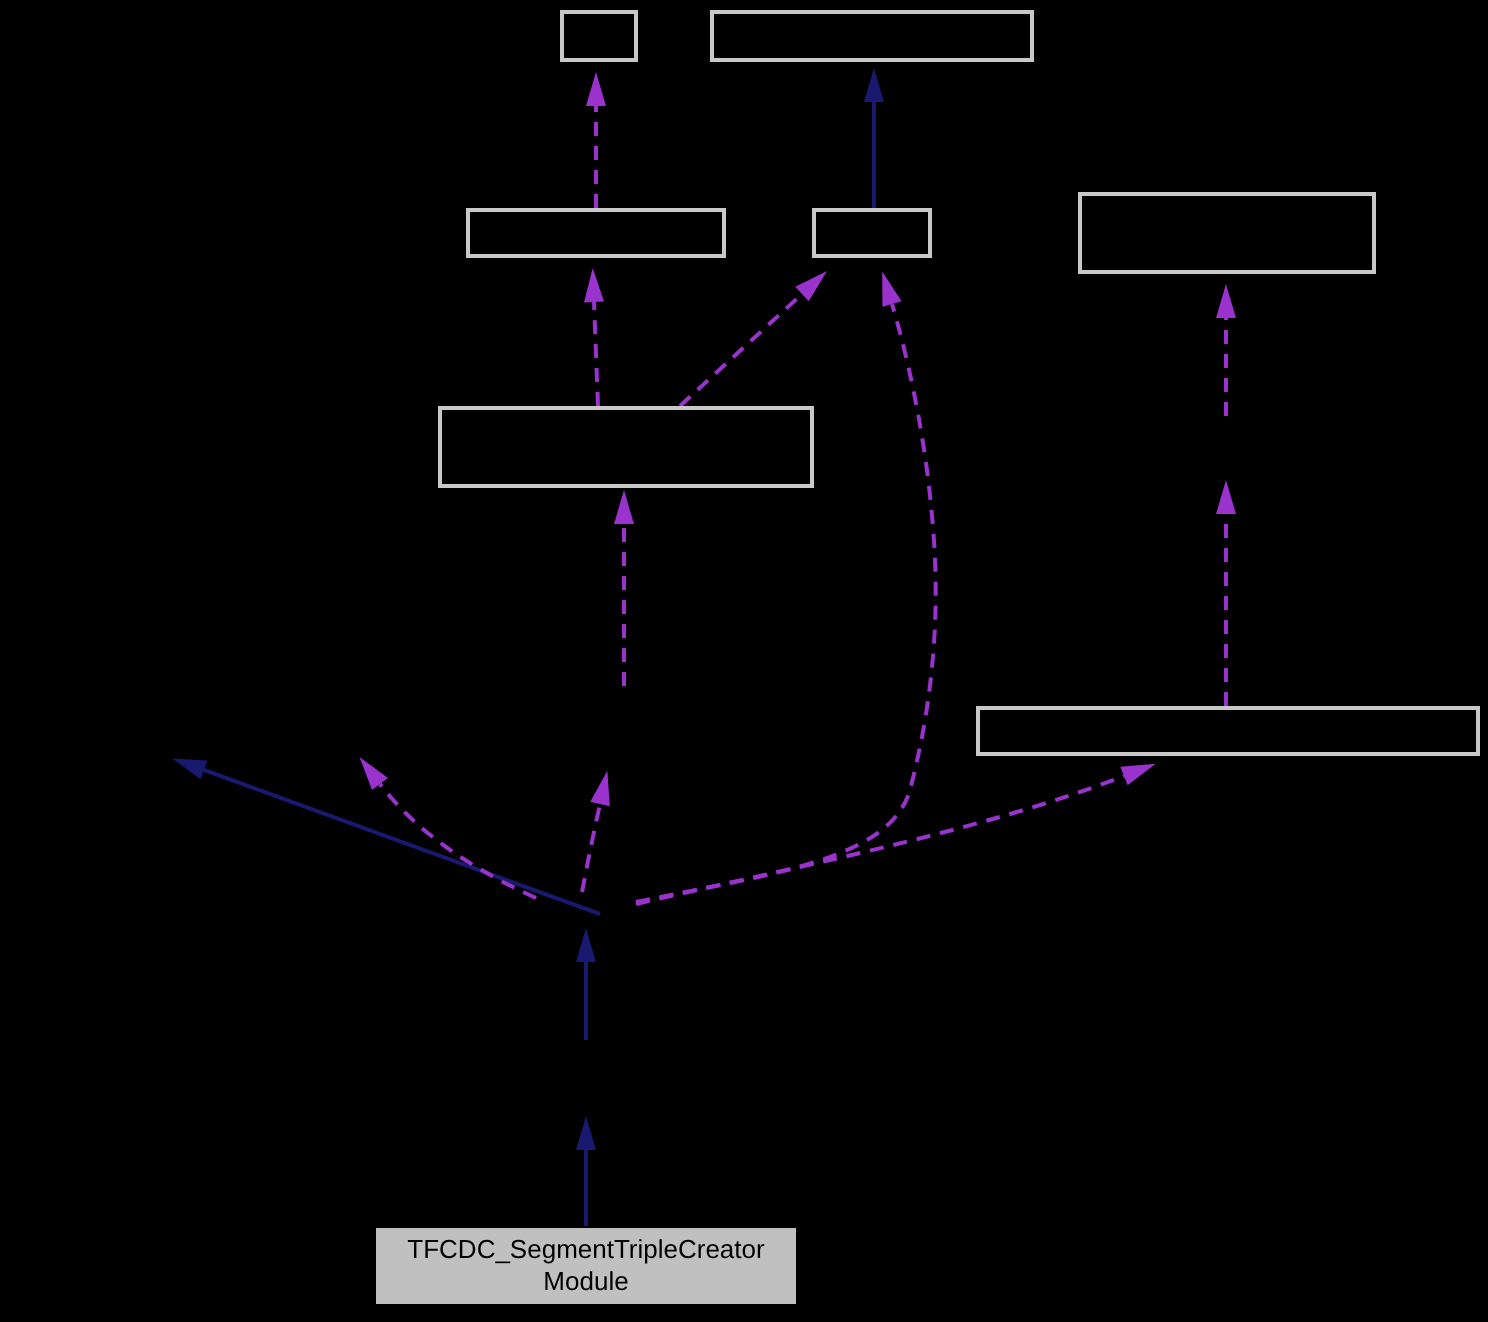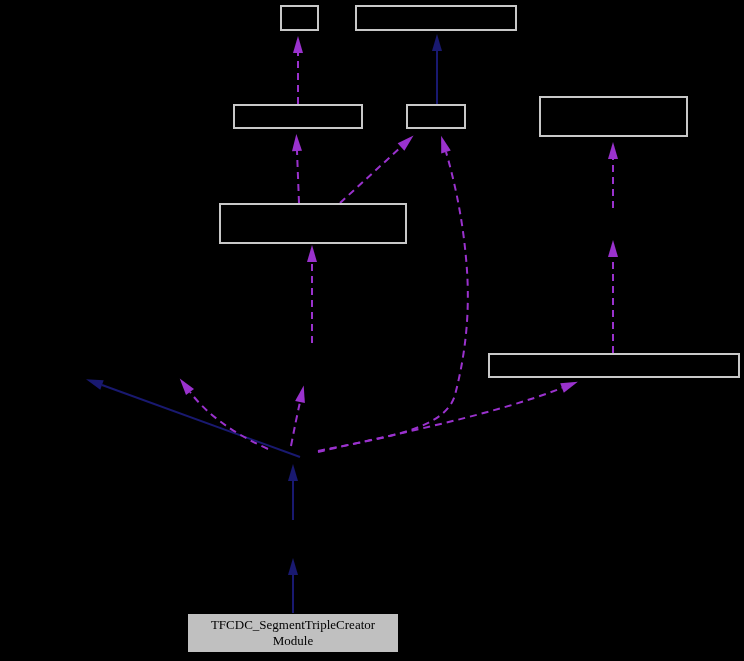--- a/index.html
+++ b/index.html
@@ -11,21 +11,21 @@
     --main-node-border: #000000;
     --main-node-text: #000000;
     --background-color: #000000;
   }
   html,body { margin:0; padding:0; background:#111; }
   .canvas {
     position: relative;
     width: 744px; height: 661px;
     background: var(--background-color);
     overflow: hidden;
-    font-family: Liberation Serif, serif;
+    font-family: Liberation Sans, sans-serif;
   }
   .edges { position:absolute; left:0; top:0; width:744px; height:661px; }
   .edge { fill:none; stroke-width:2; }
   .edge.solid { stroke: var(--inheritance-edge); }
   .edge.dashed { stroke: var(--usage-edge); stroke-dasharray: 7 5; }
   .fill-inherit { fill: var(--inheritance-edge); }
   .fill-usage { fill: var(--usage-edge); }
   .node {
     position:absolute; box-sizing:border-box;
   }

